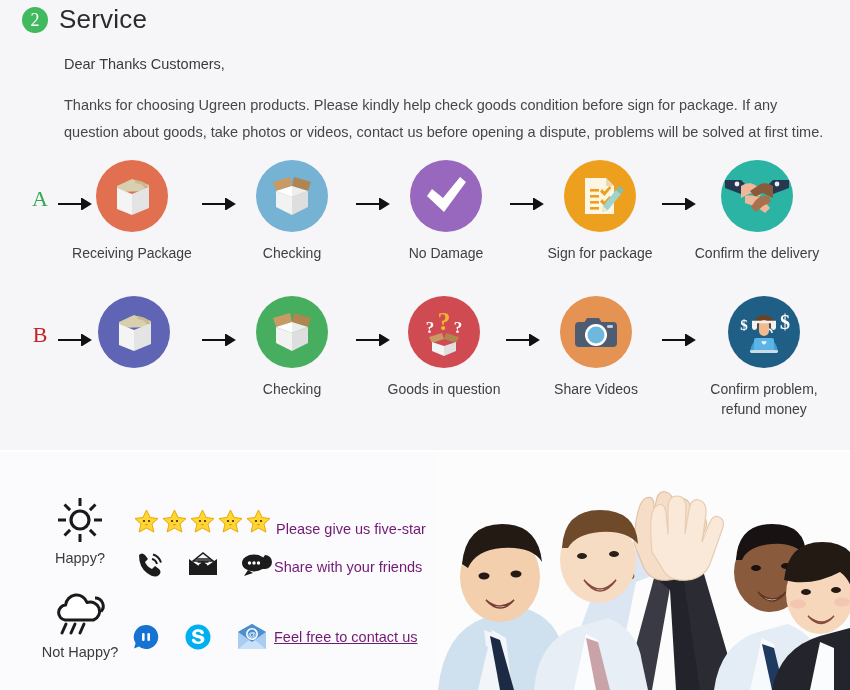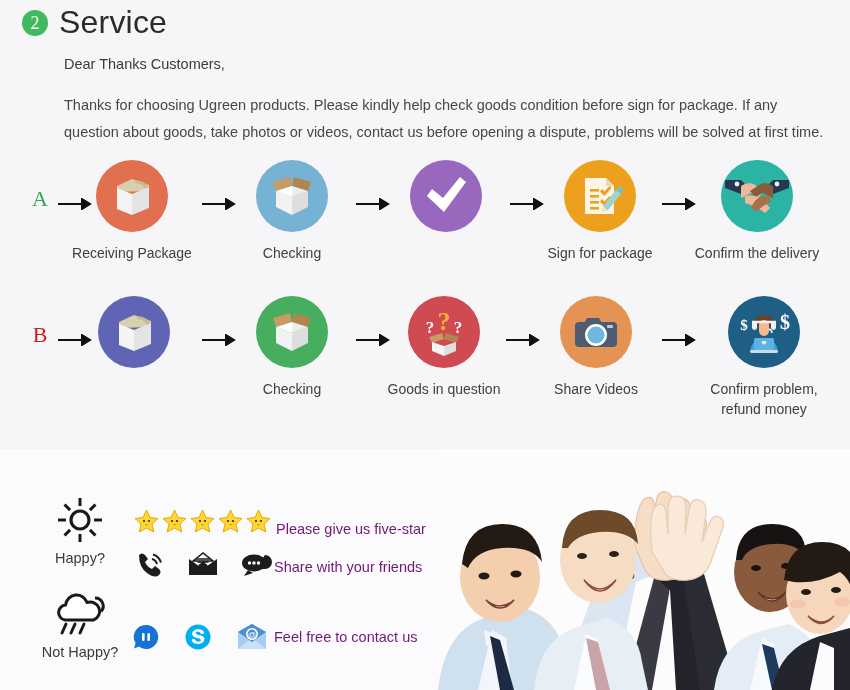--- a/index.html
+++ b/index.html
@@ -20,21 +20,21 @@
   .svc-header {
     position:absolute; left:22px; top:4px;
     display:flex; align-items:center; gap:11px;
   }
   .svc-badge {
     width:26px; height:26px; border-radius:50%;
     background:#41b95f; color:#fff;
     font-size:18px; line-height:26px; text-align:center;
     font-family:"Liberation Serif", serif;
   }
-  .svc-title { font-size:32px; color:#2b2b2b; letter-spacing:.2px; }
+  .svc-title { font-size:26px; color:#2b2b2b; letter-spacing:.2px; }
 
   .svc-salute {
     position:absolute; left:64px; top:56px;
     font-size:14.5px; color:#3b3b3b;
   }
   .svc-body {
     position:absolute; left:64px; top:92px; width:770px;
     font-size:14.5px; line-height:27px; color:#474747;
   }
 
@@ -76,21 +76,21 @@
   .mood .lbl { margin-top:4px; font-size:14.5px; color:#3b3b3b; }
 
   .icon-line { position:absolute; display:flex; align-items:center; }
   .stars-line { left:133px; top:508px; gap:2px; }
   .share-line { left:133px; top:548px; gap:22px; }
   .contact-line { left:130px; top:620px; gap:20px; }
 
   .note { position:absolute; font-size:14.5px; color:#701a75; }
   .note.n1 { left:275px; top:521px; }
   .note.n2 { left:275px; top:558px; }
-  .note.n3 { left:275px; top:628px; }
+  .note.n3 { left:275px; top:628px;text-decoration:underline; }
 
   
   .photo { position:absolute; left:438px; top:452px; width:412px; height:238px; overflow:hidden; background:#fdfdfd; }
   .photo svg { display:block; }
 </style>
 </head>
 <body>
 
 <div class="page">
 
@@ -150,20 +150,21 @@
             <path d="M0 6h26M24 1l8 5-8 5z" stroke="#111" stroke-width="2" fill="#111"></path>
           </svg>
       </div>
 
       <div class="step" style="left:371px">
         <div class="disc" style="background:#9768bd">
           <svg width="72" height="72" viewBox="0 0 72 72">
             <path d="M17 36 l5-7 11 9 17-21 6 5 -22 30z" fill="#ffffff"></path>
           </svg>
         </div>
+        <div class="caption">No Damage</div>
       </div>
 
       <div class="arrow" style="left:510px">
         <svg width="34" height="12" viewBox="0 0 34 12">
             <path d="M0 6h26M24 1l8 5-8 5z" stroke="#111" stroke-width="2" fill="#111"></path>
           </svg>
       </div>
 
       <div class="step" style="left:525px">
         <div class="disc" style="background:#eda01e">

